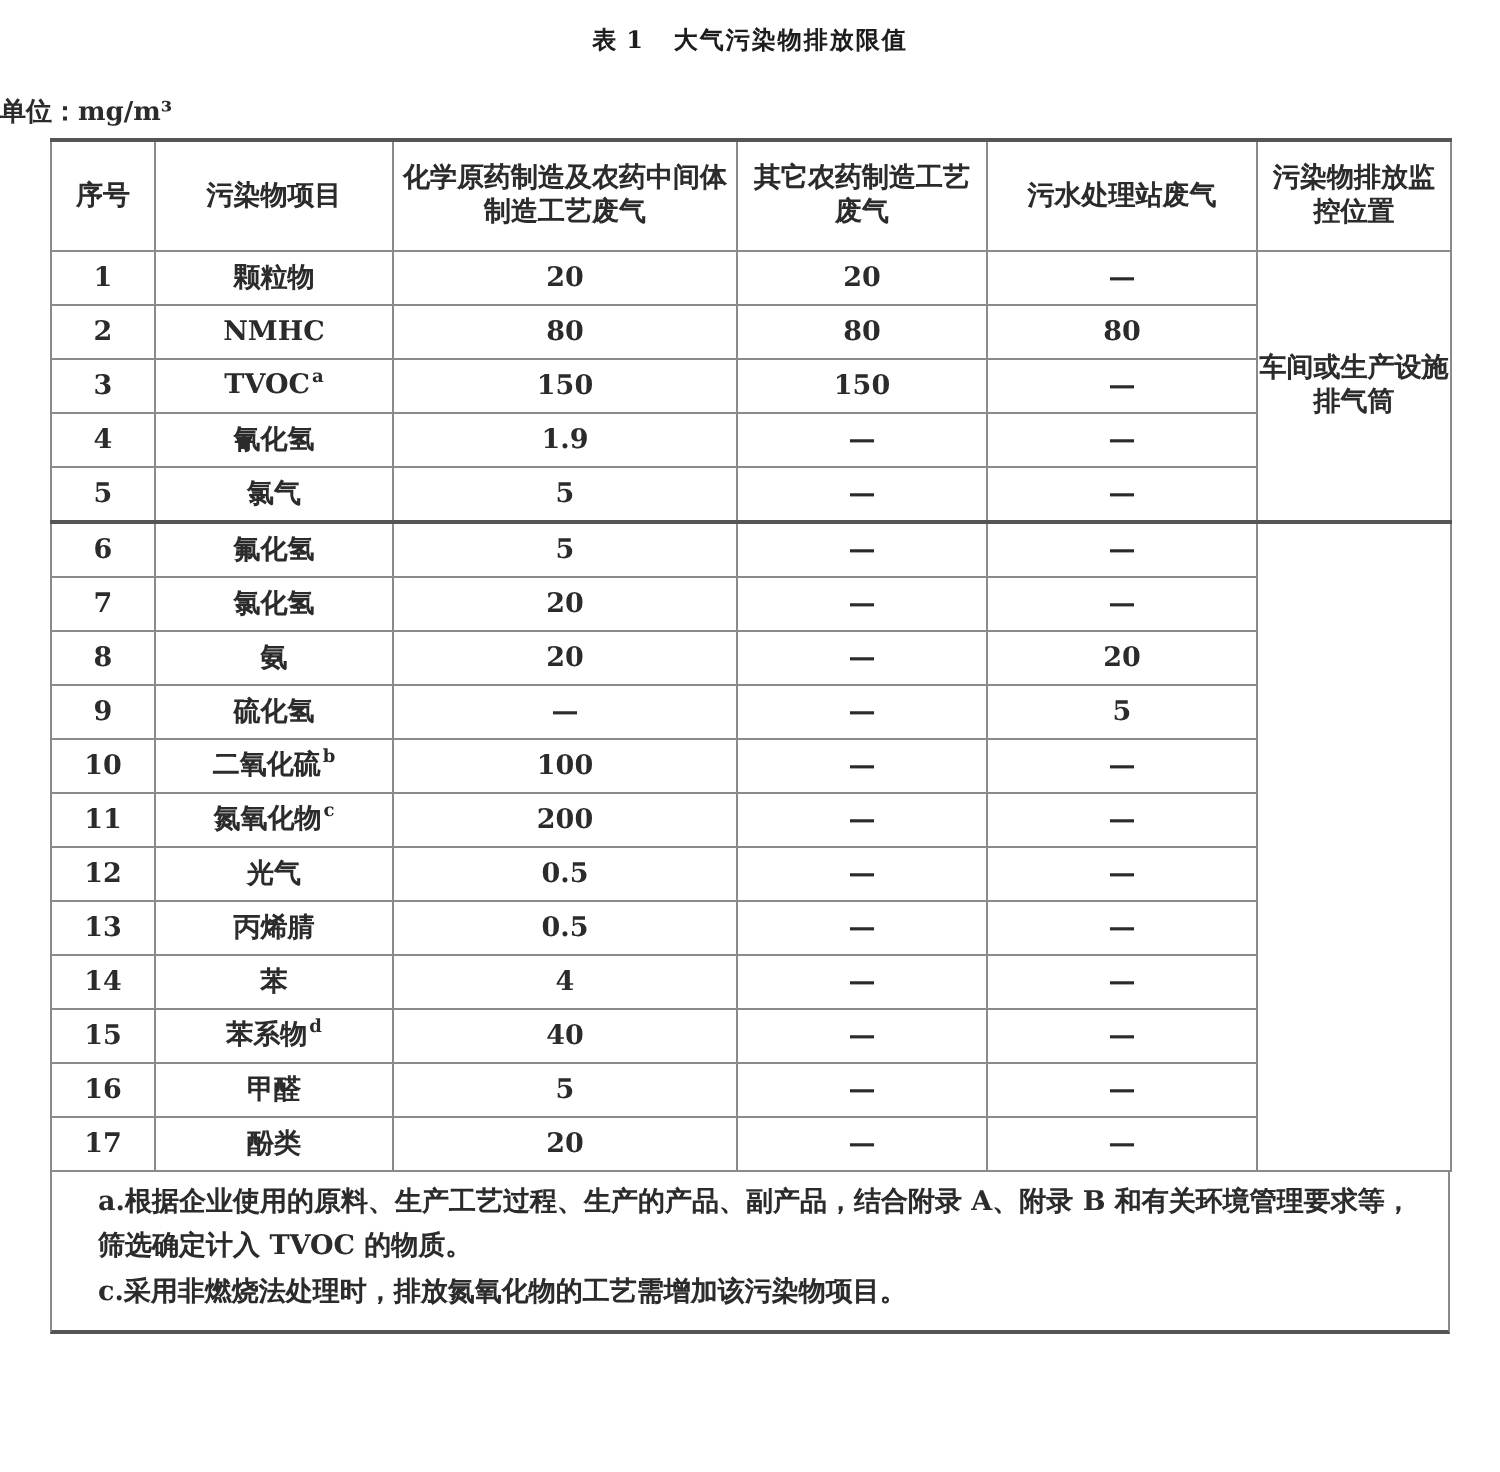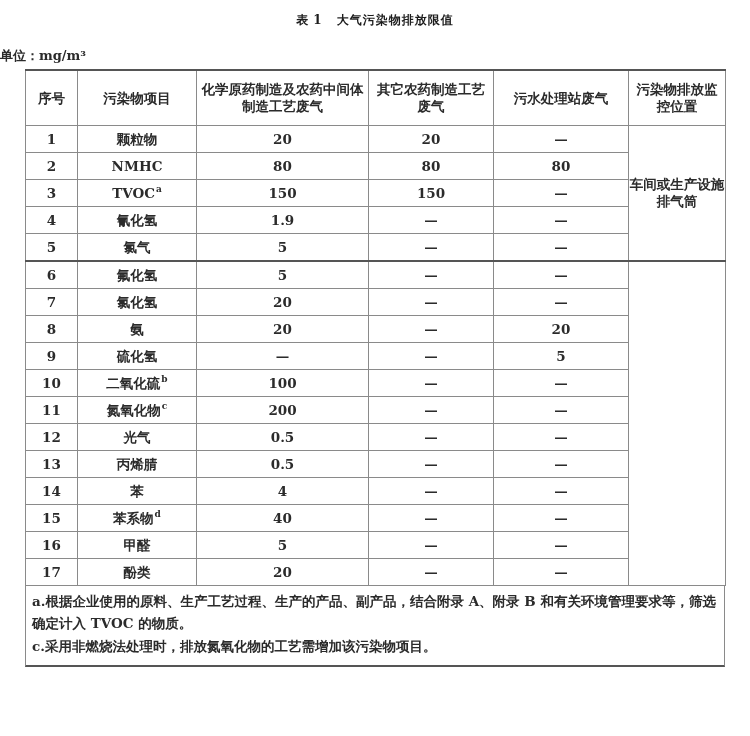--- a/index.html
+++ b/index.html
@@ -96,21 +96,21 @@
     border-bottom: 2px solid #555;
     border-top: 0;
     padding: 5px 6px 6px 6px;
     font-size: 13.5px;
     line-height: 1.62;
     font-weight: 600;
     color: #2b2b2b;
     text-align: left;
   }
   .notes p {
-    margin: 0 0 1px 0;
+    margin: 0 0 1px 17px;
   }
 </style>
 </head>
 <body>
 
 <div class="page">
 
   <div class="title">
     <span>表</span><span class="tnum">1</span>&nbsp;&nbsp;<span>大气污染物排放限值</span>
   </div>

